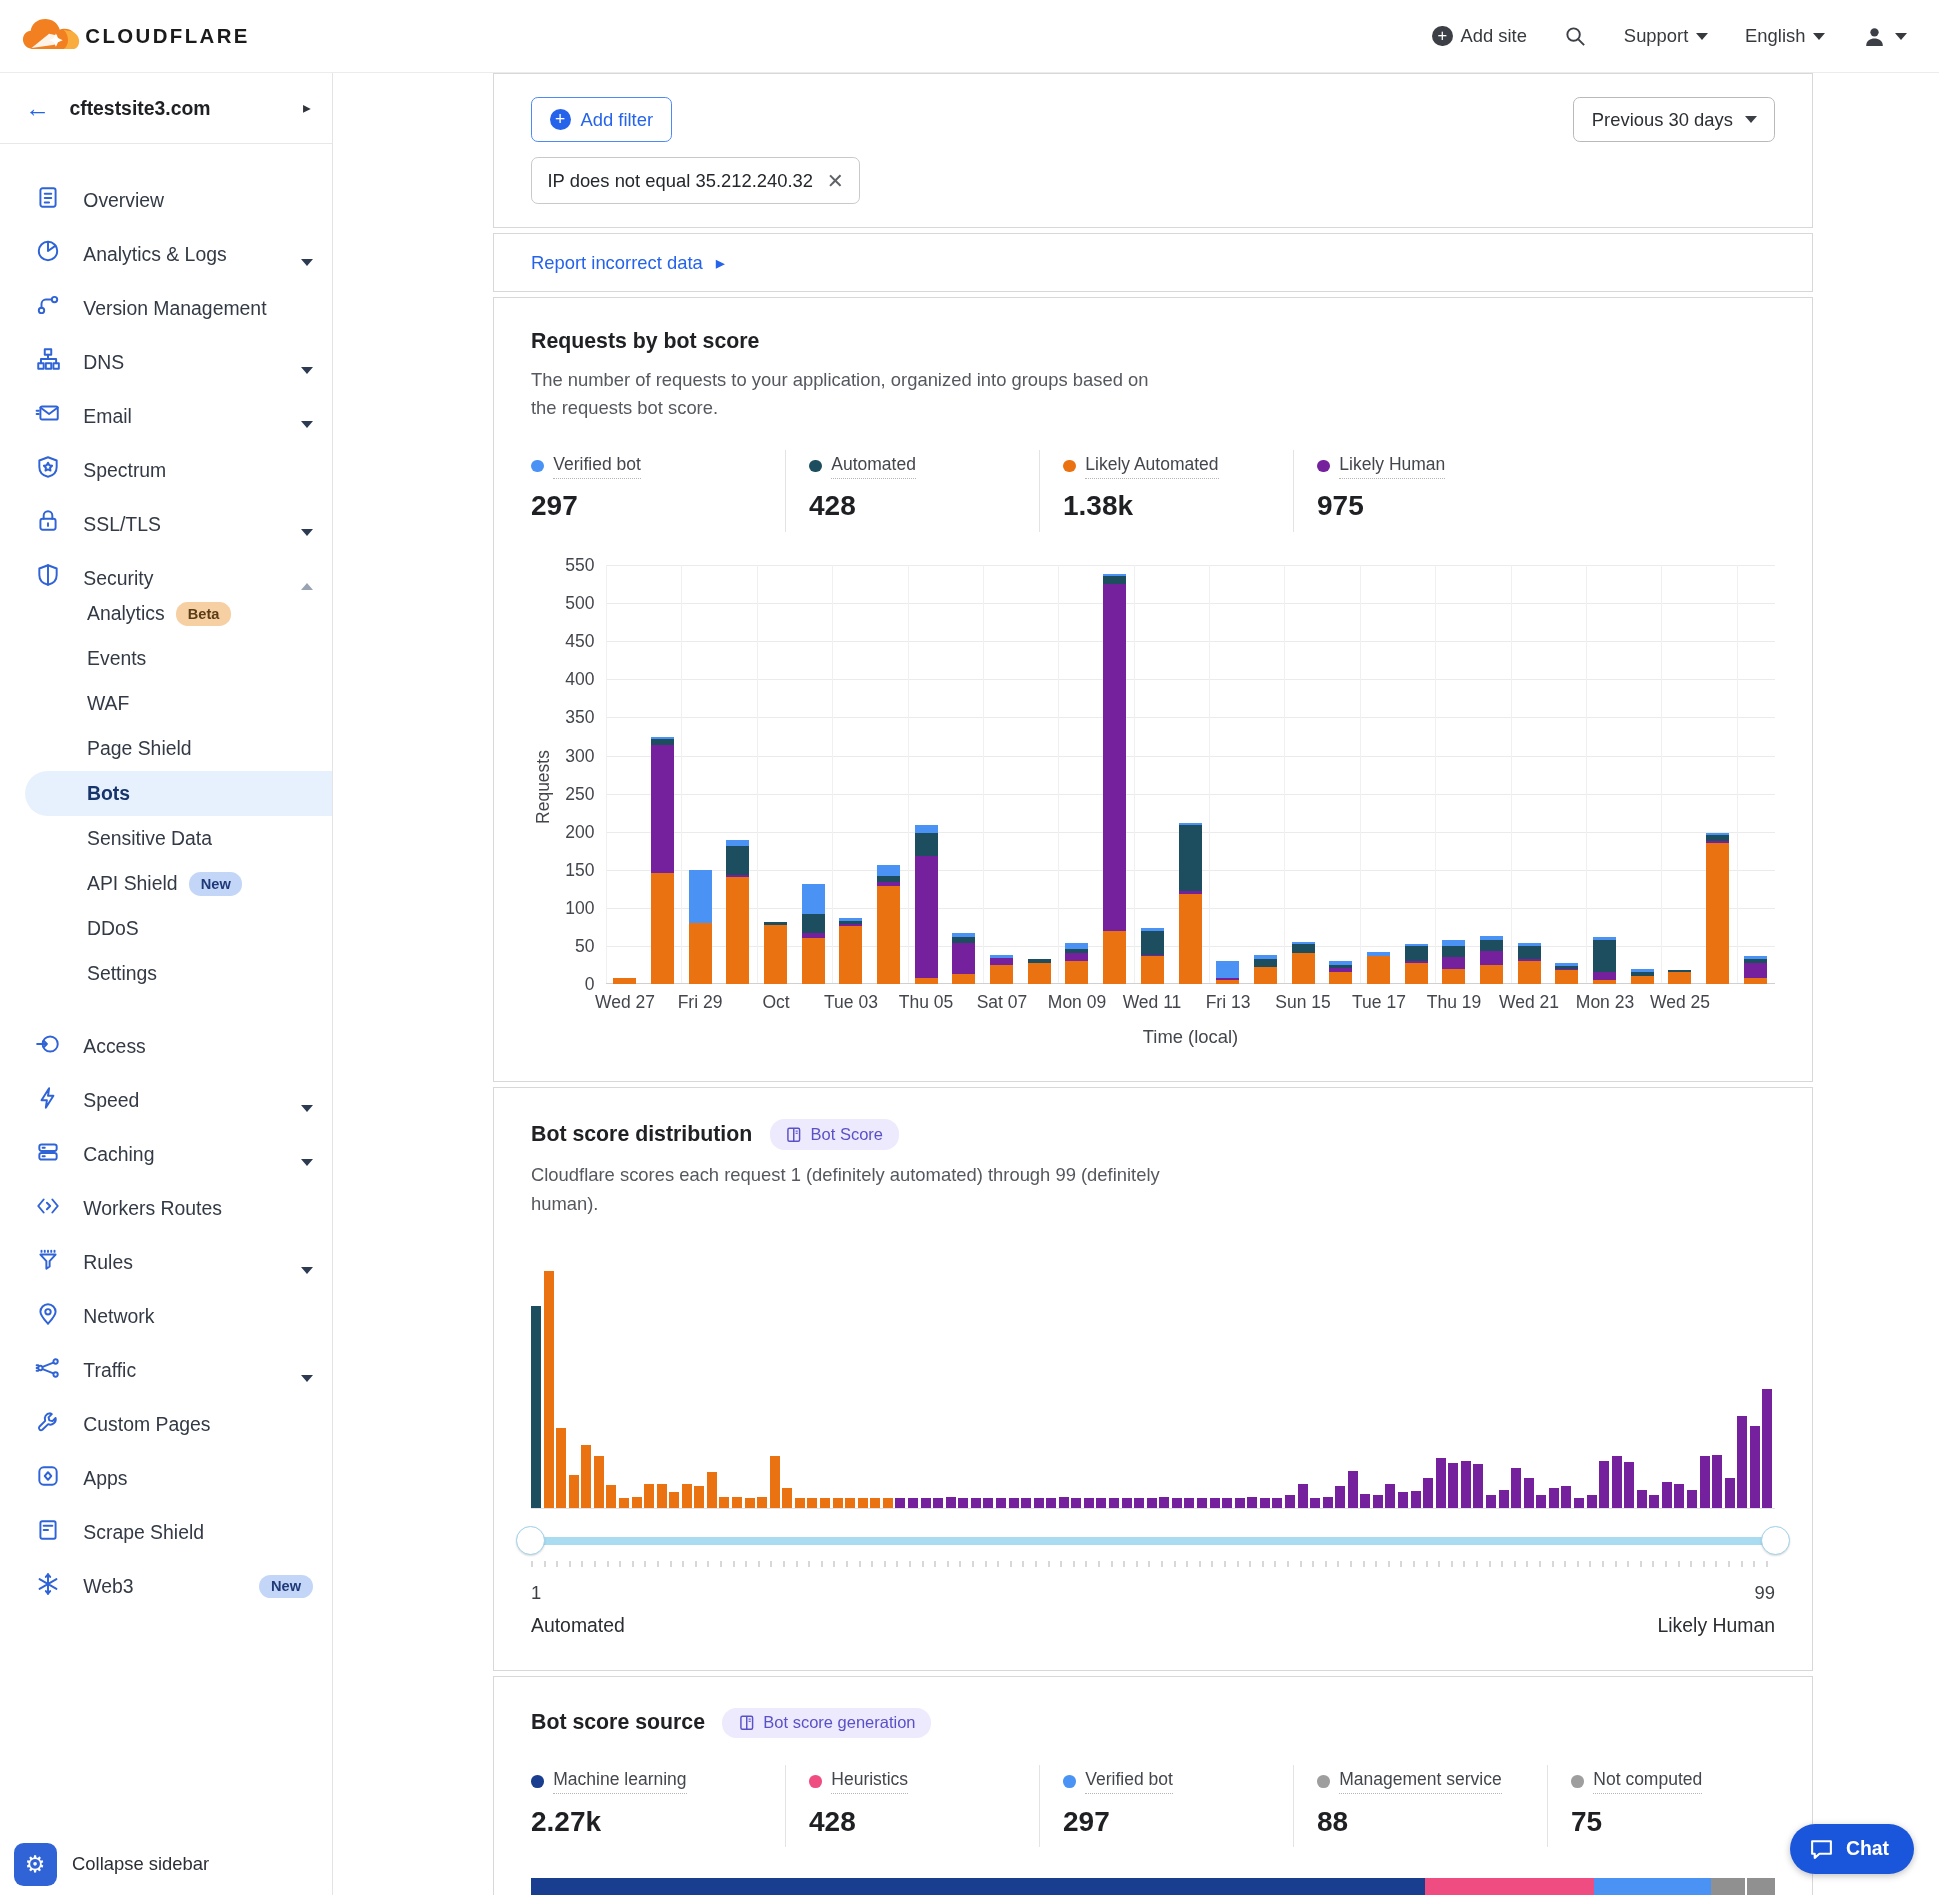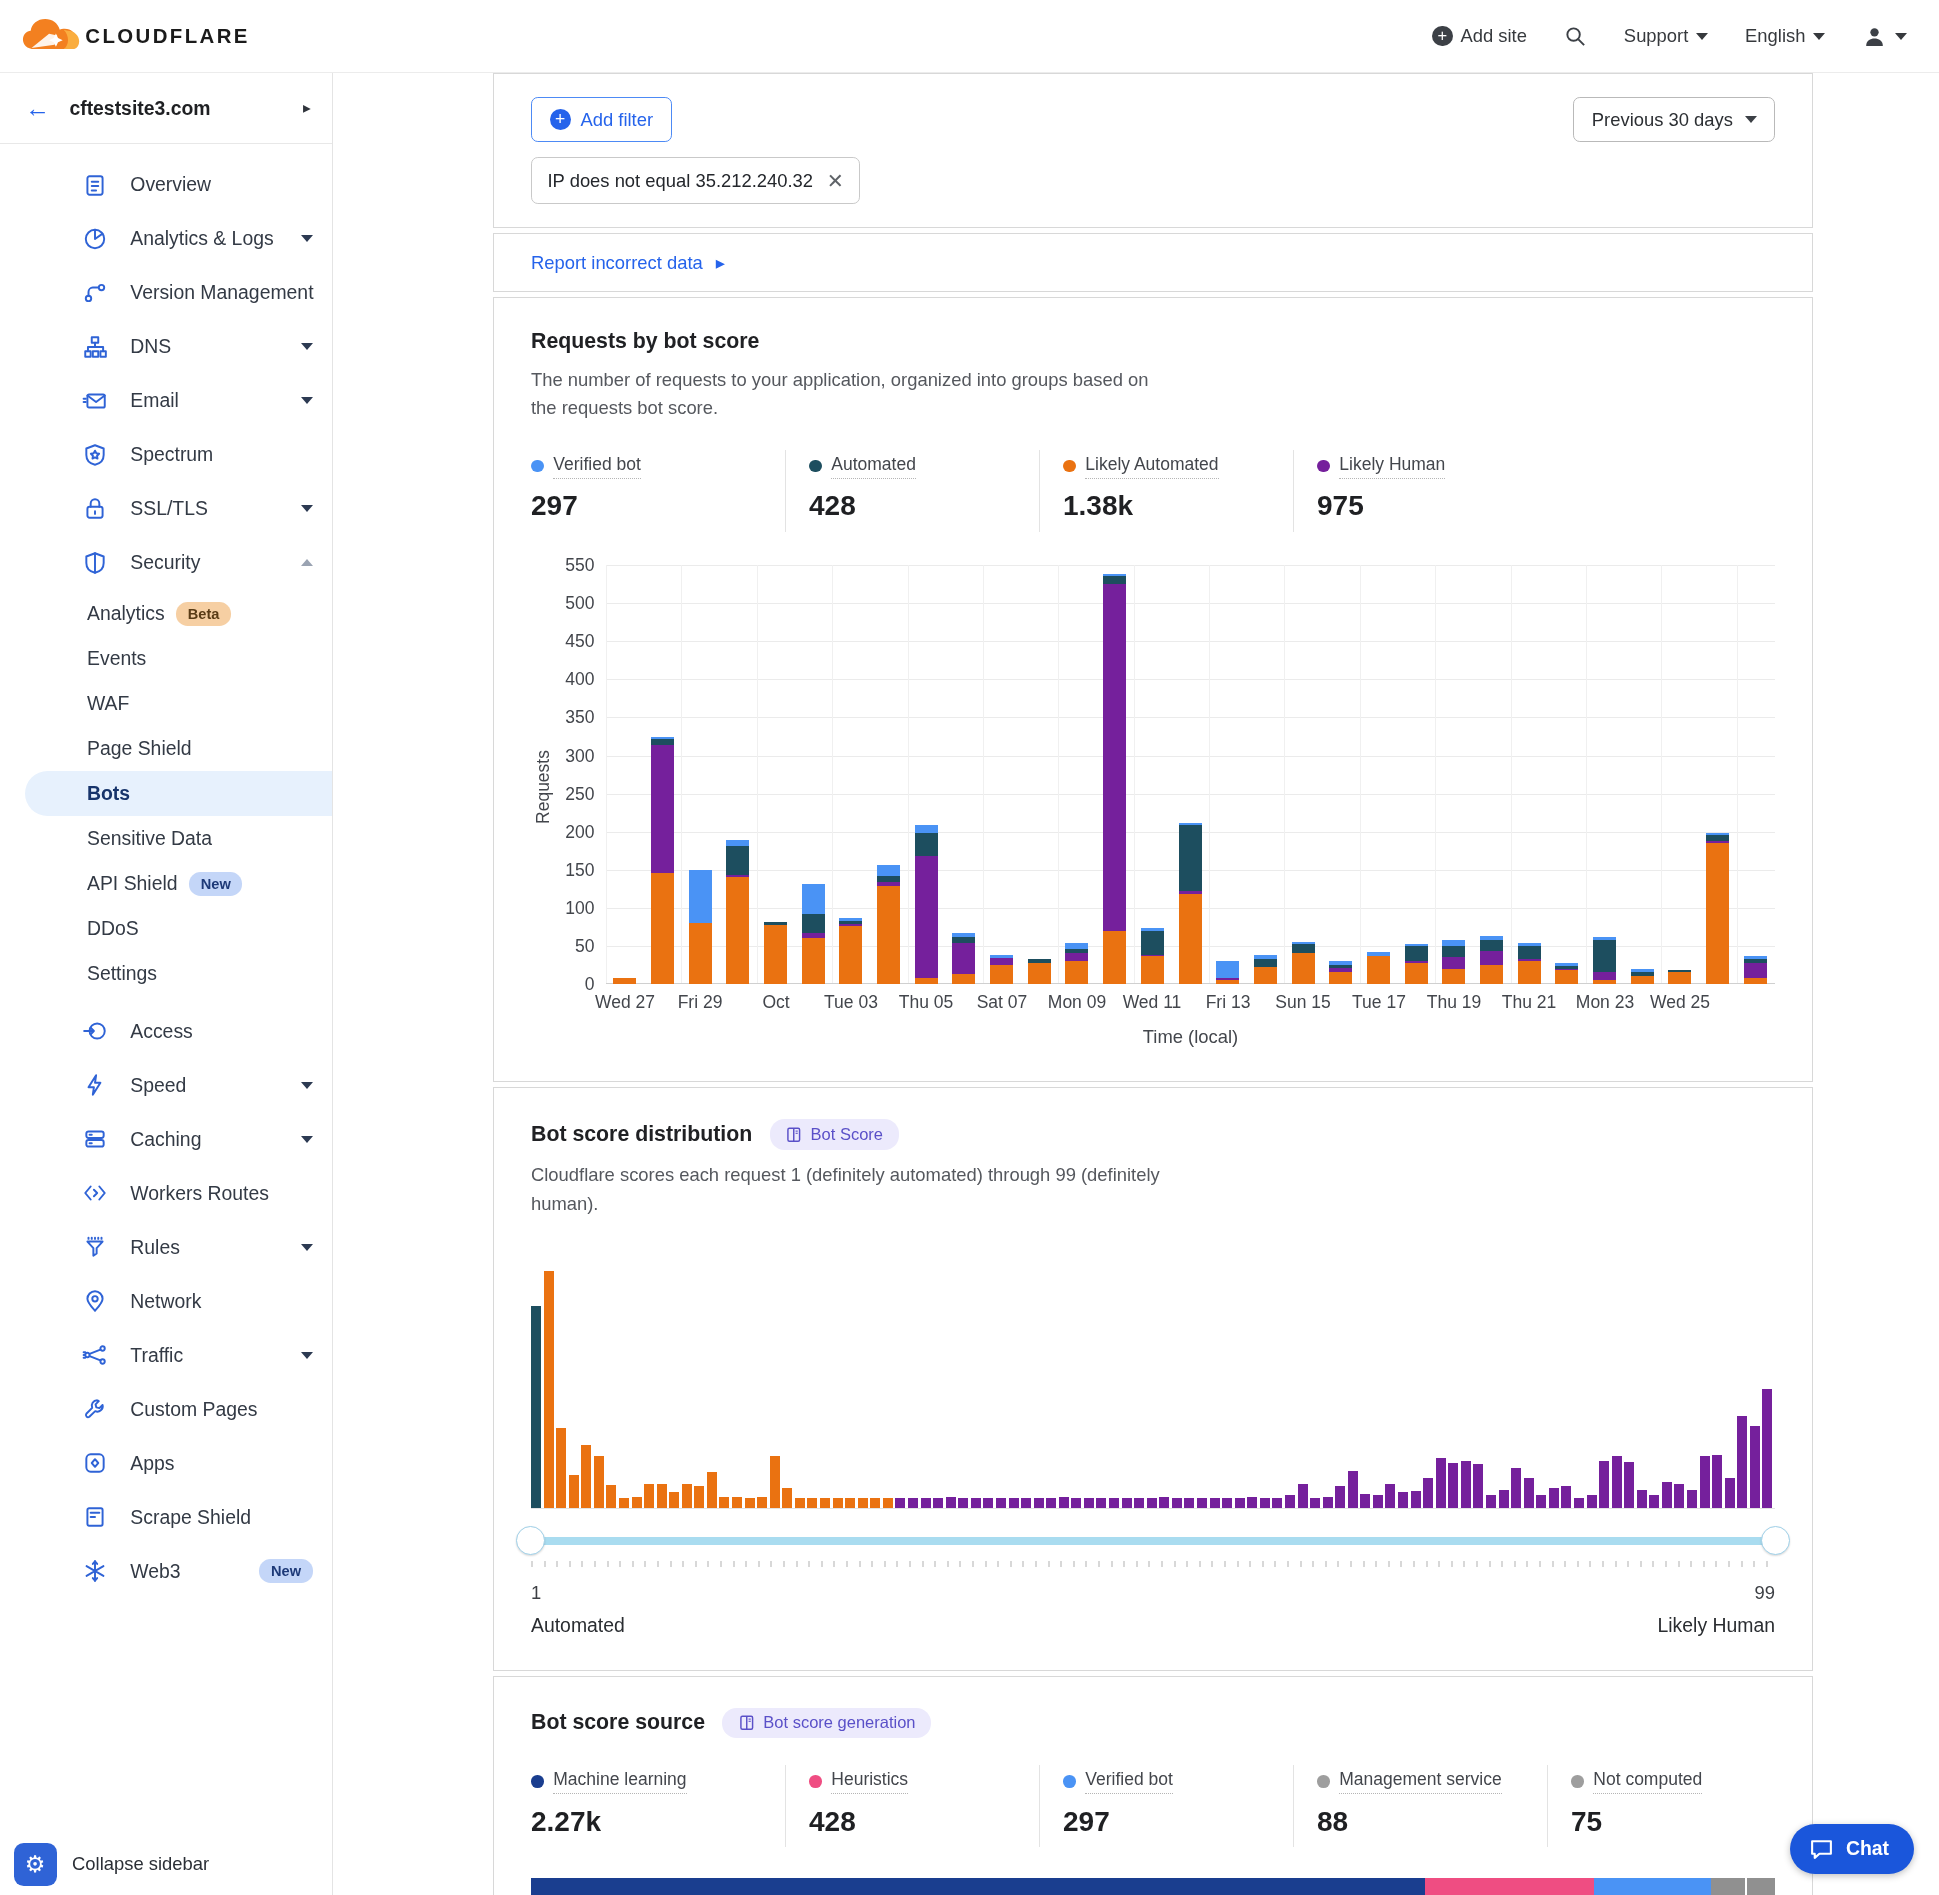--- a/index.html
+++ b/index.html
@@ -22,21 +22,21 @@
   .main { flex:1; overflow:hidden; padding-left:160px; padding-top:0; }
   .main-col { width:1320px; }
 
   
   .site-row { height:71px; display:flex; align-items:center; padding:0 21.3px 0 25px;
     border-bottom:1px solid #e8e8e8; gap:19.4px; }
   .back-arrow { color:#2563eb; font-size:25px; line-height:1; }
   .site-name { font-weight:bold; font-size:19.4px; color:#1f2023; flex:1; }
   .site-caret { color:#30343c; font-size:15.5px; }
   .nav { padding:13.6px 0 0 0; }
-  .nav-item { display:flex; align-items:center; height:54px; padding:0 19.4px 0 33px; cursor:pointer;margin-left:47px; }
+  .nav-item { display:flex; align-items:flex-end; height:54px; padding:0 19.4px 0 33px; cursor:pointer; }
   .nav-icon { width:29px; height:29px; flex:none; margin-right:21.3px; display:flex; align-items:center; justify-content:center; }
   .nav-icon svg { width:26px; height:26px; }
   .nav-label { font-size:19.4px; color:#333a45; flex:1; white-space:nowrap; }
   .nav-chev { width:0; height:0; border-left:6.8px solid transparent; border-right:6.8px solid transparent; }
   .chev-down { border-top:7.8px solid #2c3a52; }
   .chev-up { border-bottom:7.8px solid #9aa3b2; }
   .subnav { padding:1.9px 0 7.8px 0; }
   .sub-item { display:flex; align-items:center; height:45px; padding:0 9.7px 0 87px; font-size:19.4px;
     color:#333a45; cursor:pointer; }
   .sub-item.active { background:#e7f1fd; border-radius:23px 0 0 23px; margin-left:25px; padding-left:62px;
@@ -686,21 +686,21 @@
                 <span class="xlab" style="left: 170px;">Oct</span>
                 <span class="xlab" style="left: 245px;">Tue 03</span>
                 <span class="xlab" style="left: 320px;">Thu 05</span>
                 <span class="xlab" style="left: 396px;">Sat 07</span>
                 <span class="xlab" style="left: 471px;">Mon 09</span>
                 <span class="xlab" style="left: 546px;">Wed 11</span>
                 <span class="xlab" style="left: 622px;">Fri 13</span>
                 <span class="xlab" style="left: 697px;">Sun 15</span>
                 <span class="xlab" style="left: 773px;">Tue 17</span>
                 <span class="xlab" style="left: 848px;">Thu 19</span>
-                <span class="xlab" style="left: 923px;">Thu 21</span>
+                <span class="xlab" style="left: 923px;">Wed 21</span>
                 <span class="xlab" style="left: 999px;">Mon 23</span>
                 <span class="xlab" style="left: 1074px;">Wed 25</span>
               </div>
             <div class="xaxis-title">Time (local)</div>
           </div>
         </div>
       </div>
 
       <div class="card section">
         <div class="card-title-row">

